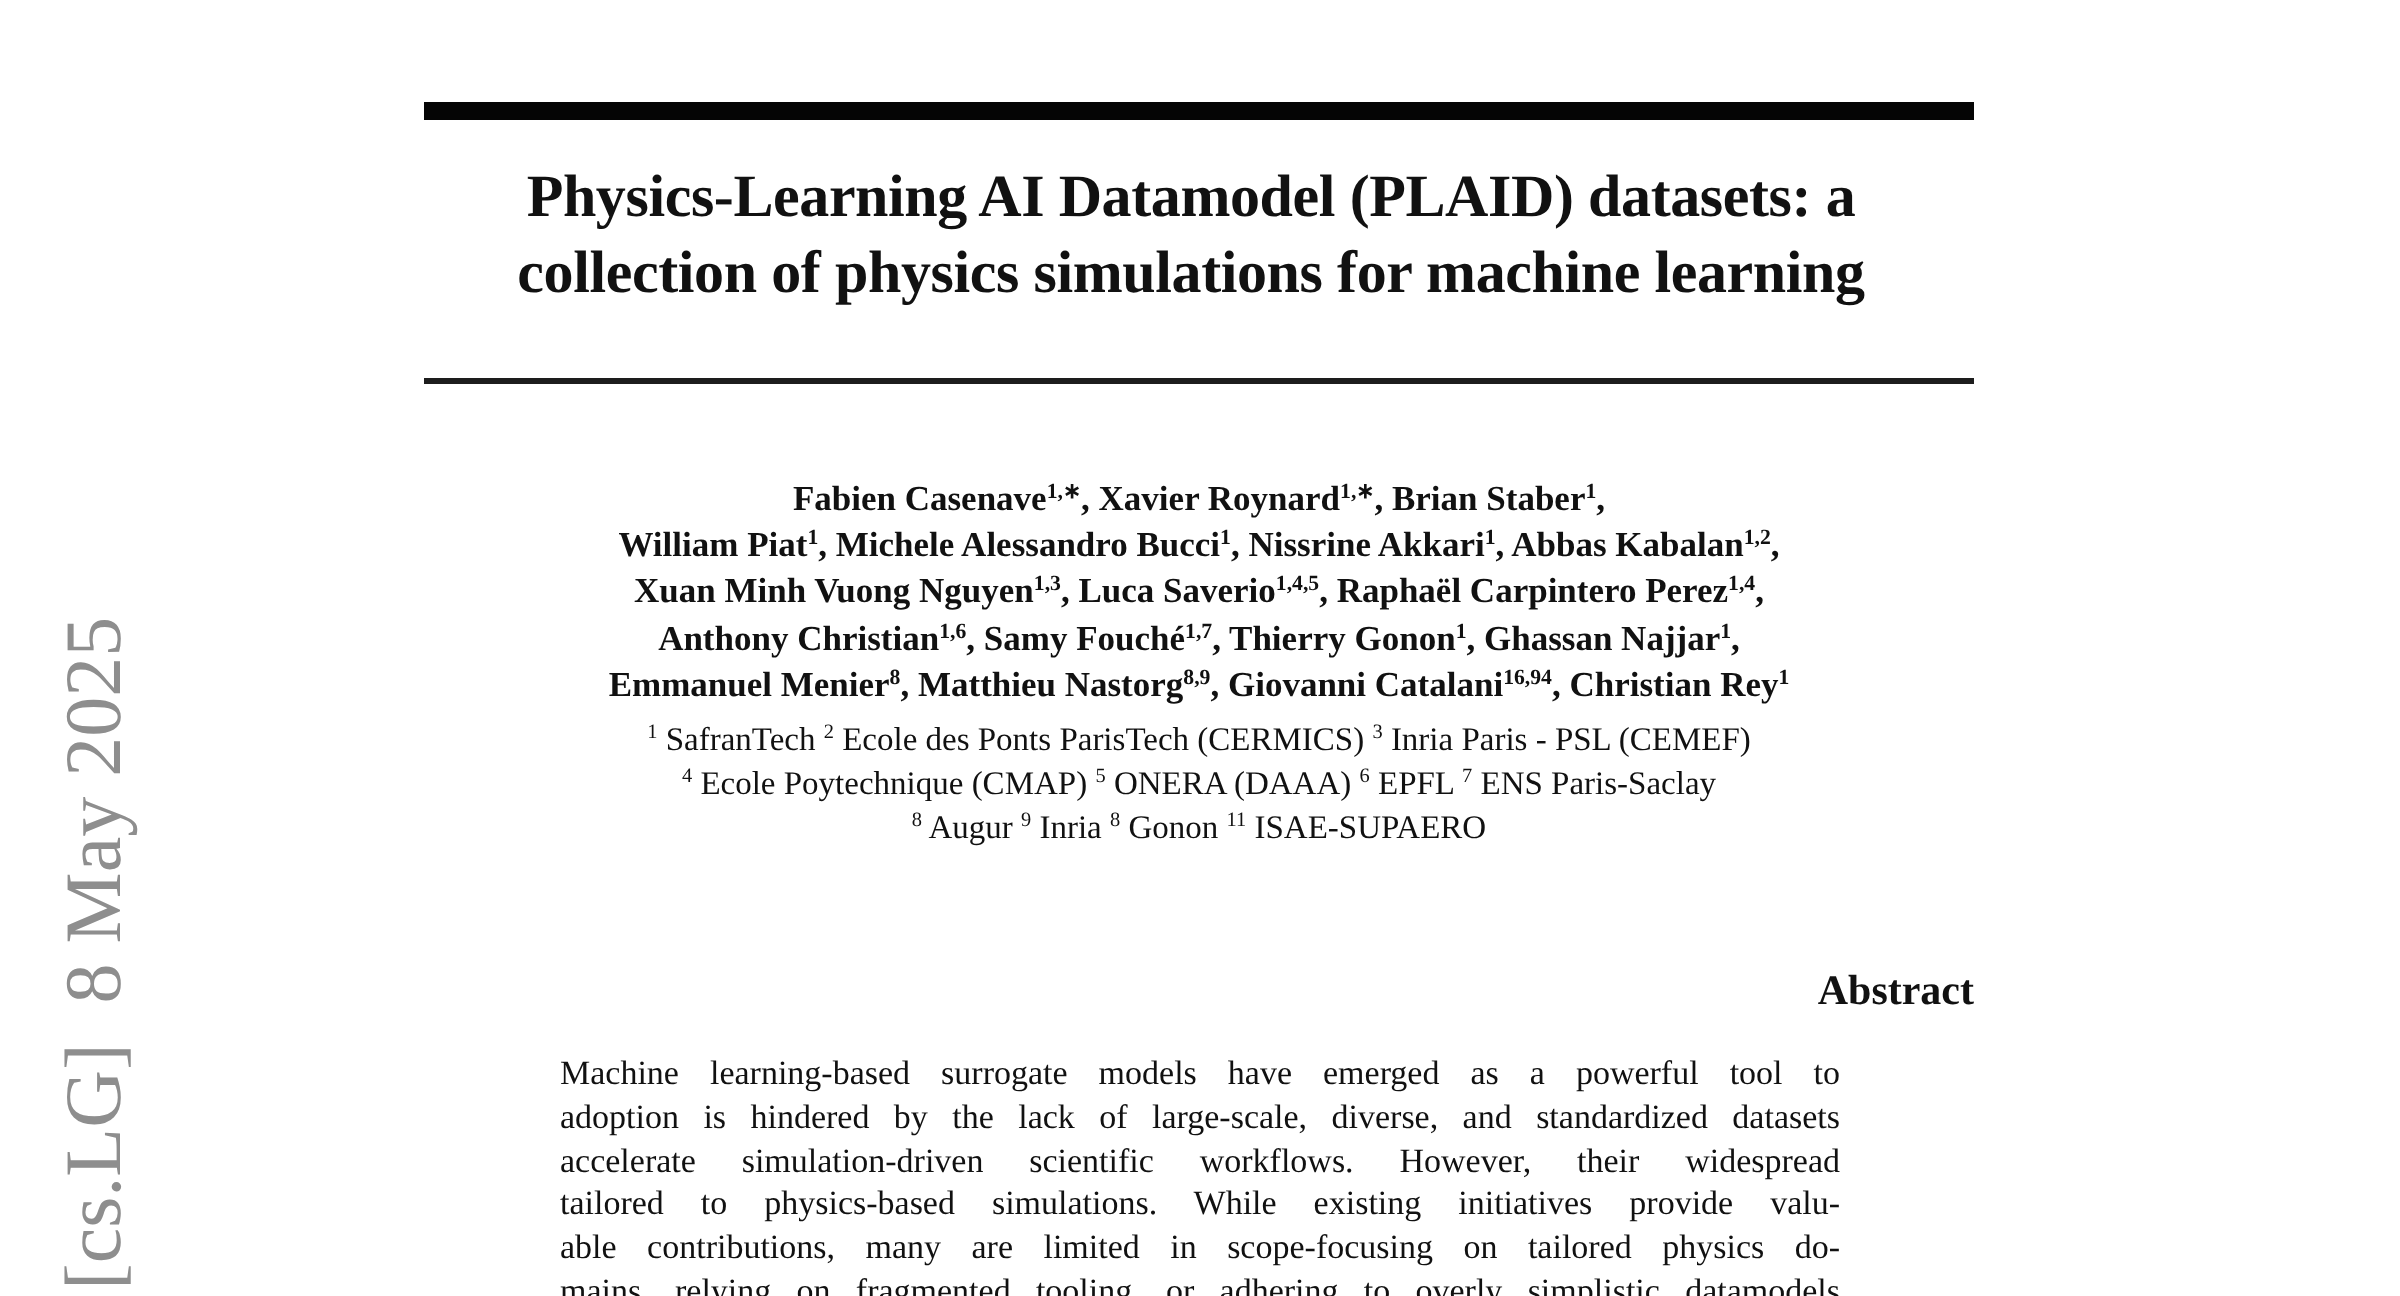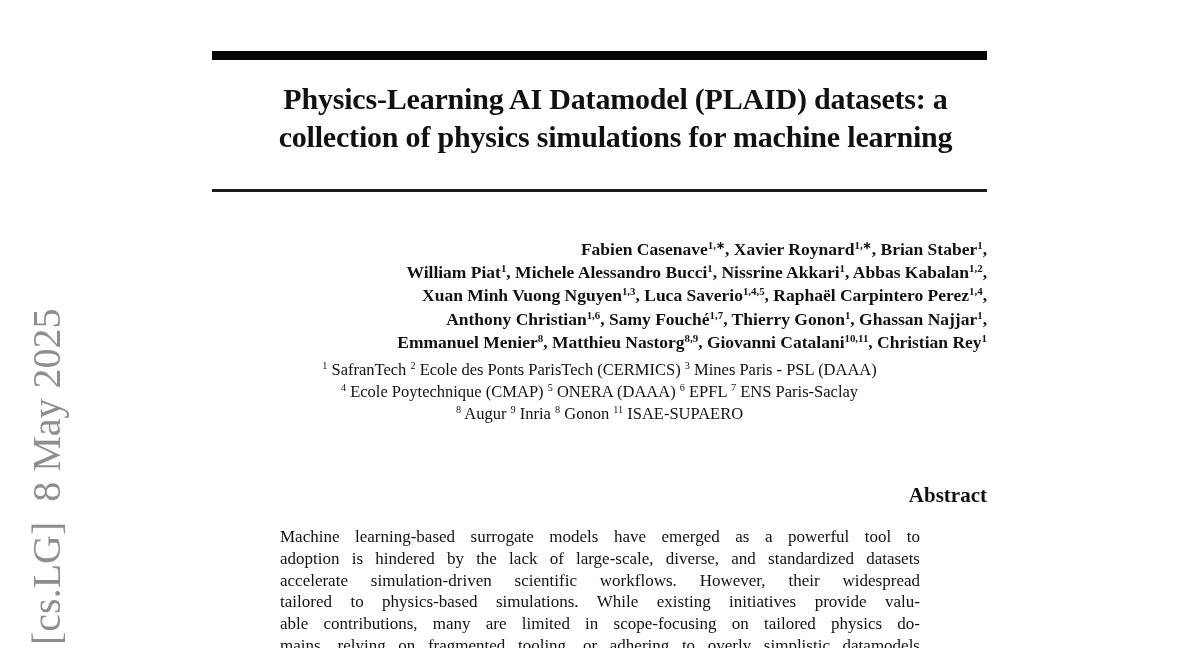--- a/index.html
+++ b/index.html
@@ -26,21 +26,21 @@
   .top-bar {
     position: absolute;
     left: 212px;
     top: 51px;
     width: 775px;
     height: 9px;
     background: #050505;
   }
   .paper-title {
     position: absolute;
-    left: 228px;
+    left: 208px;
     top: 80px;
     width: 775px;
     margin: 0;
     text-align: center;
     font-size: 30px;
     font-weight: bold;
     line-height: 38px;
     letter-spacing: -0.2px;
   }
   .title-rule-bottom {
@@ -49,21 +49,21 @@
     top: 189px;
     width: 775px;
     height: 3px;
     background: #1d1d1d;
   }
   .authors {
     position: absolute;
     left: 212px;
     top: 238px;
     width: 775px;
-    text-align: right;
+    text-align: center;
     font-size: 17.5px;
     font-weight: bold;
     line-height: 23.2px;
   }
   .affils {
     position: absolute;
     left: 212px;
     top: 359px;
     width: 775px;
     text-align: center;
@@ -115,25 +115,25 @@
     <div>collection of physics simulations for machine learning</div>
   </h1>
 
   <div class="title-rule-bottom"></div>
 
   <div class="authors" id="authors">
       <div><span>Fabien Casenave</span><sup>1,∗</sup><span>, </span><span>Xavier Roynard</span><sup>1,∗</sup><span>, </span><span>Brian Staber</span><sup>1</sup><span>,</span></div>
       <div><span>William Piat</span><sup>1</sup><span>, </span><span>Michele Alessandro Bucci</span><sup>1</sup><span>, </span><span>Nissrine Akkari</span><sup>1</sup><span>, </span><span>Abbas Kabalan</span><sup>1,2</sup><span>,</span></div>
       <div><span>Xuan Minh Vuong Nguyen</span><sup>1,3</sup><span>, </span><span>Luca Saverio</span><sup>1,4,5</sup><span>, </span><span>Raphaël Carpintero Perez</span><sup>1,4</sup><span>,</span></div>
       <div><span>Anthony Christian</span><sup>1,6</sup><span>, </span><span>Samy Fouché</span><sup>1,7</sup><span>, </span><span>Thierry Gonon</span><sup>1</sup><span>, </span><span>Ghassan Najjar</span><sup>1</sup><span>,</span></div>
-      <div><span>Emmanuel Menier</span><sup>8</sup><span>, </span><span>Matthieu Nastorg</span><sup>8,9</sup><span>, </span><span>Giovanni Catalani</span><sup>10,11</sup><span>, </span><span>Christian Rey</span><sup>1</sup></div>
+      <div><span>Emmanuel Menier</span><sup>8</sup><span>, </span><span>Matthieu Nastorg</span><sup>8,9</sup><span>, </span><span>Giovanni Catalani</span><sup>16,94</sup><span>, </span><span>Christian Rey</span><sup>1</sup></div>
     </div>
 
   <div class="affils" id="affils">
-      <div><sup>1</sup><span> SafranTech</span><span> </span><sup>2</sup><span> Ecole des Ponts ParisTech (CERMICS)</span><span> </span><sup>3</sup><span> Mines Paris - PSL (DAAA)</span></div>
+      <div><sup>1</sup><span> SafranTech</span><span> </span><sup>2</sup><span> Ecole des Ponts ParisTech (CERMICS)</span><span> </span><sup>3</sup><span> Inria Paris - PSL (CEMEF)</span></div>
       <div><sup>4</sup><span> Ecole Poytechnique (CMAP)</span><span> </span><sup>5</sup><span> ONERA (DAAA)</span><span> </span><sup>6</sup><span> EPFL</span><span> </span><sup>7</sup><span> ENS Paris-Saclay</span></div>
       <div><sup>8</sup><span> Augur</span><span> </span><sup>9</sup><span> Inria</span><span> </span><sup>8</sup><span> Gonon</span><span> </span><sup>11</sup><span> ISAE-SUPAERO</span></div>
     </div>
 
   <h2 class="abstract-heading">Abstract</h2>
 
   <div class="abstract-body" id="abstract-body">
       <div class="abstract-line">Machine learning-based surrogate models have emerged as a powerful tool to</div>
       <div class="abstract-line">adoption is hindered by the lack of large-scale, diverse, and standardized datasets</div>
       <div class="abstract-line">accelerate simulation-driven scientific workflows.  However, their widespread</div>

